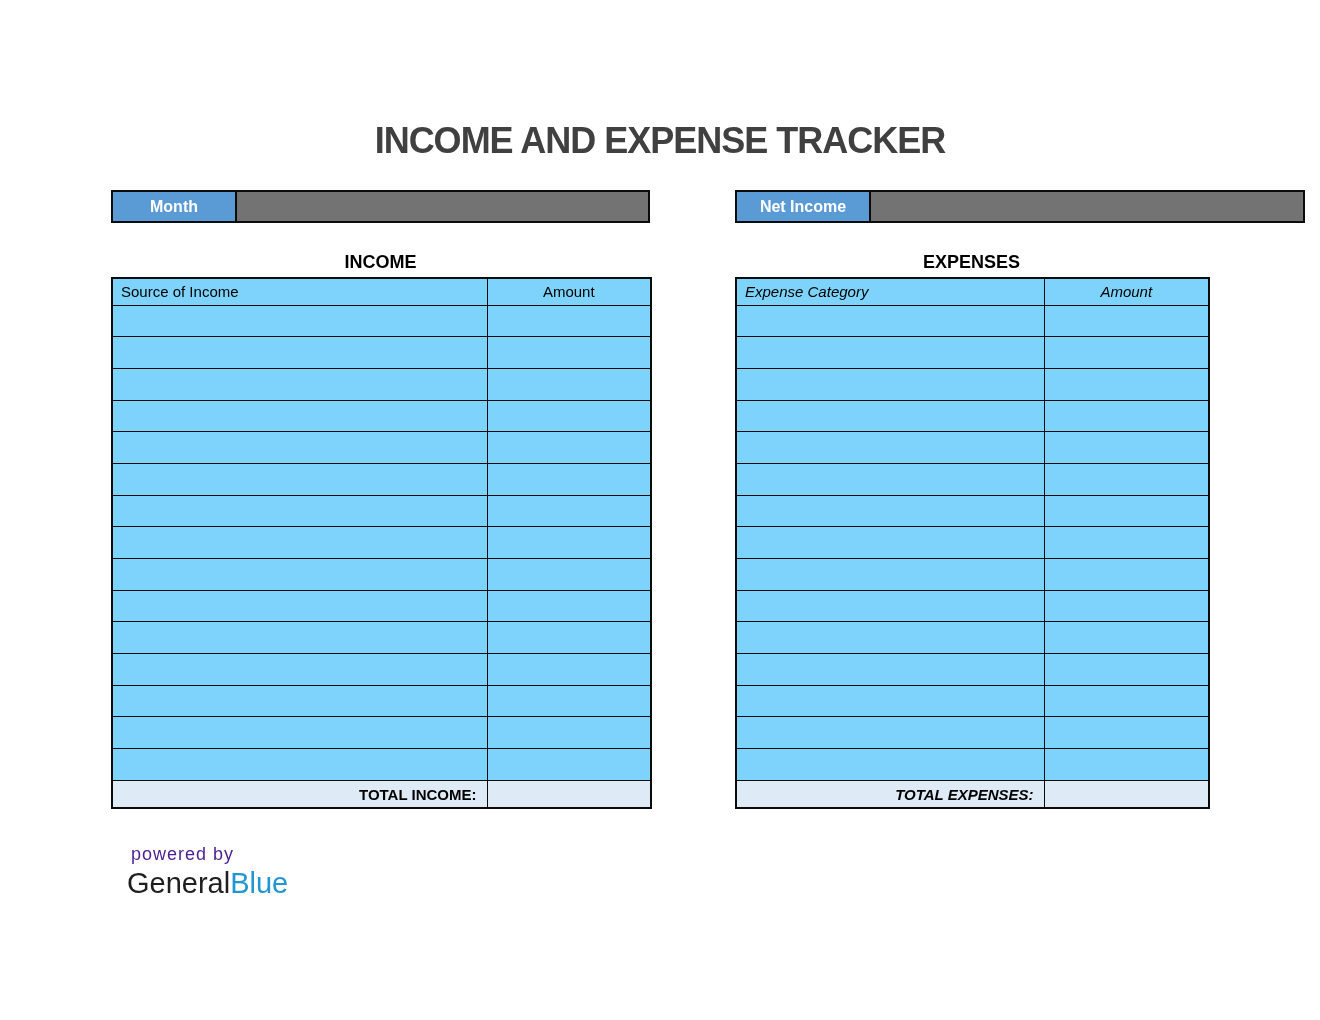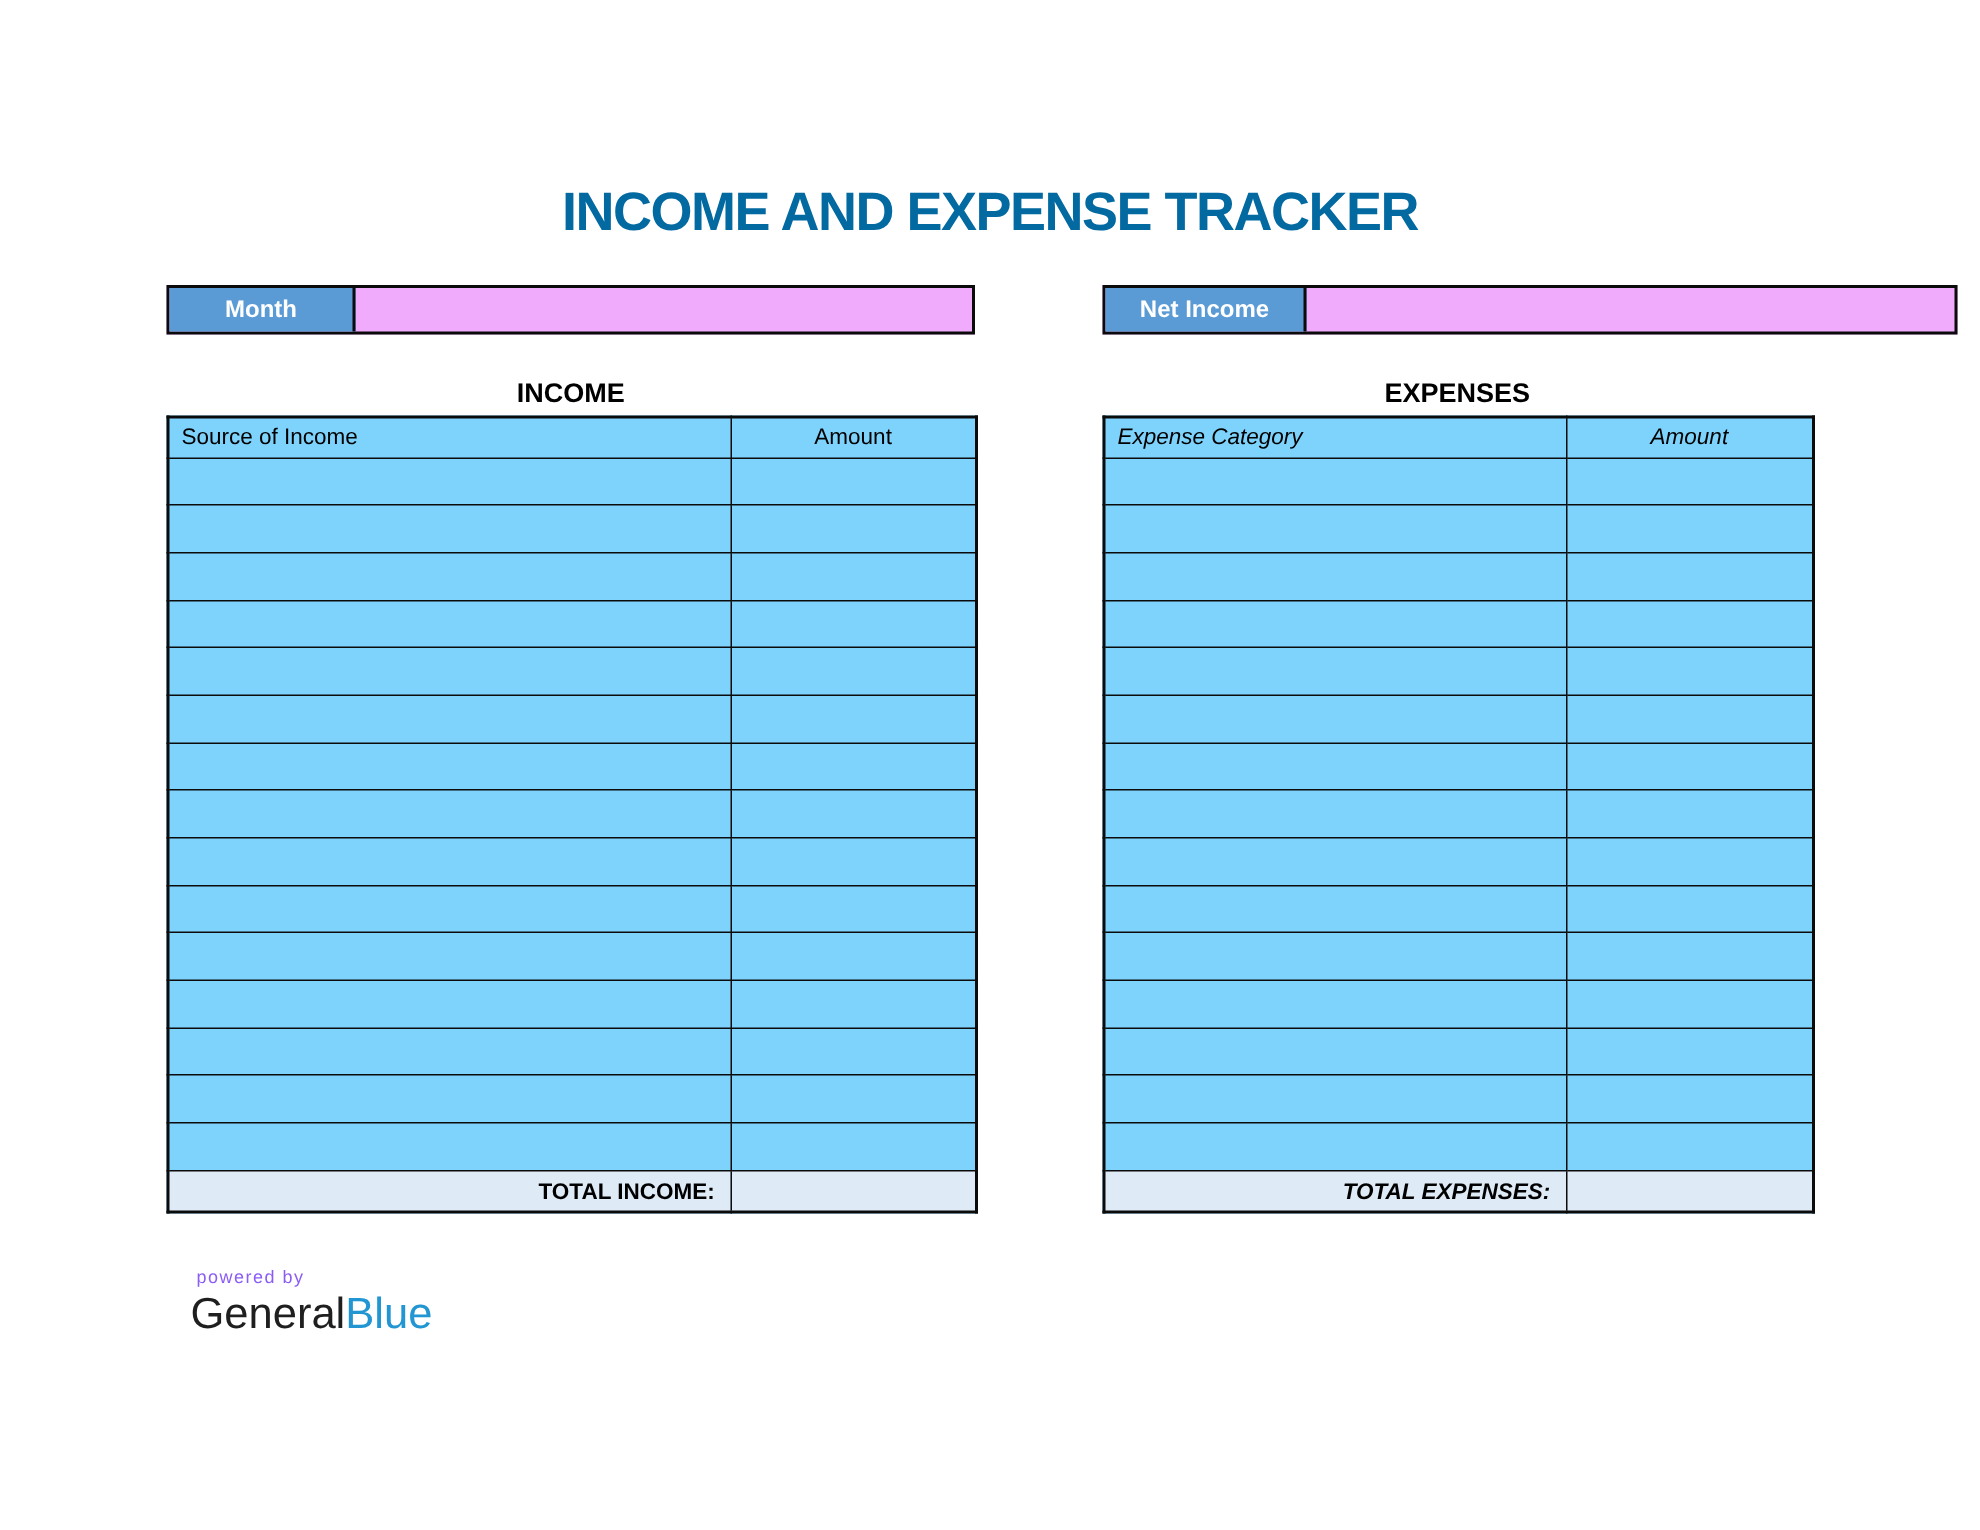--- a/index.html
+++ b/index.html
@@ -12,29 +12,29 @@
     overflow: hidden;
   }
 
   .page-title {
     position: absolute;
     left: 0; top: 120px; width: 1320px;
     text-align: center;
     font-size: 36px;
     font-weight: 700;
     letter-spacing: -1px;
-    color: #0369a1;
+    color: #404040;
   }
 
   
   .bar {
     position: absolute;
     top: 190px; height: 33px;
     border: 2px solid #0b0b0b;
-    background: #f0abfc;
+    background: #737373;
     display: flex;
   }
   .bar-month { left: 111px; width: 539px; }
   .bar-net   { left: 735px; width: 570px; }
   .bar-label {
     background: #5b9bd5;
     border-right: 2px solid #0b0b0b;
     color: #ffffff;
     font-weight: 700;
     font-size: 16px;
@@ -85,22 +85,22 @@
   table.tracker tfoot td {
     height: 28px;
     background: #deeaf6;
     font-weight: 700;
   }
   table.tracker tfoot td.total-label { text-align: right; padding-right: 10px; }
 
   
   .footer { position: absolute; left: 127px; top: 844px; }
   .powered-by {
-    color: #8b5cf6;
-    font-size: 12px;
+    color: #4c1d95;
+    font-size: 18px;
     letter-spacing: 1px;
     margin-left: 4px;
   }
   .brand { font-size: 29px; margin-top: 2px; letter-spacing: 0; }
   .brand .general { color: #1f1f1f; text-align: center; }
   .brand .blue    { color: #2196d3; }
 </style>
 </head>
 <body>
 

